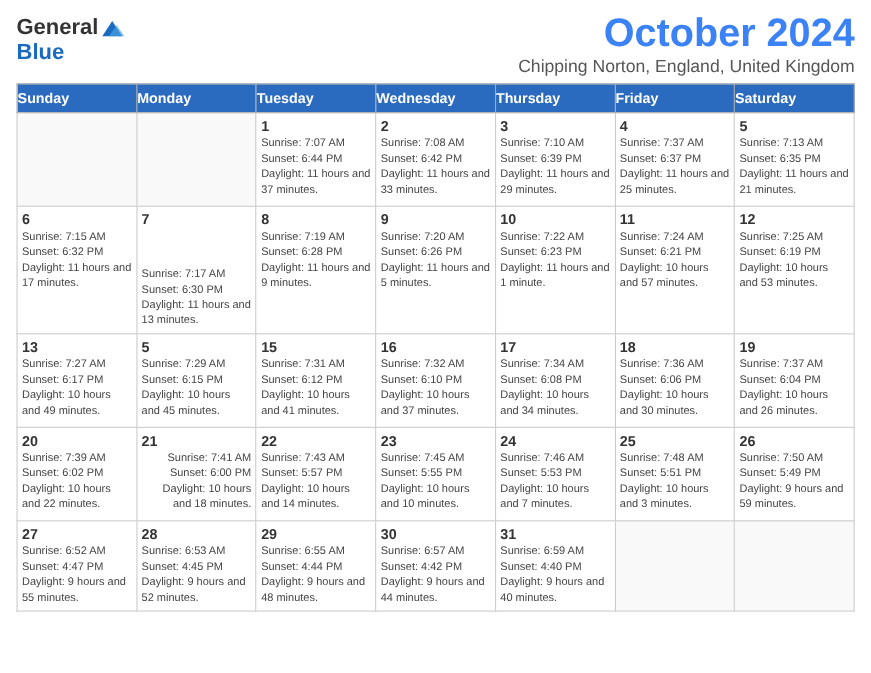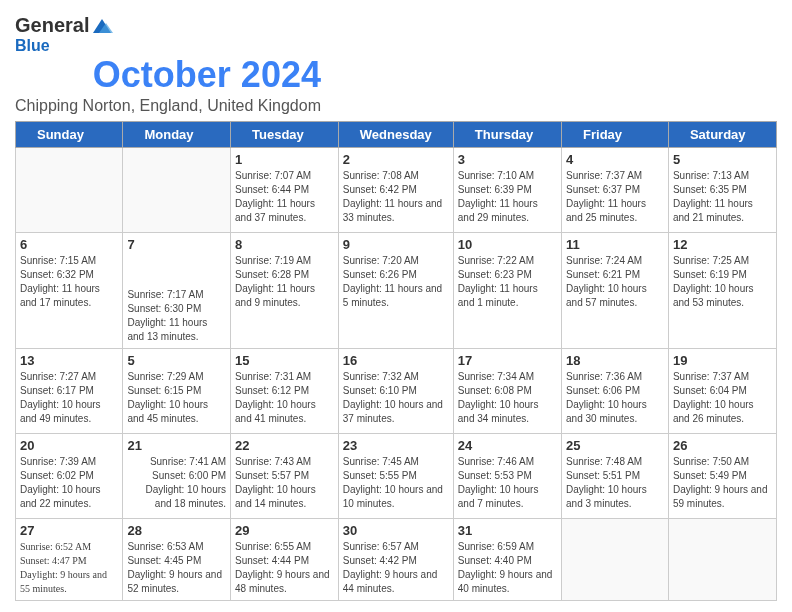--- a/index.html
+++ b/index.html
@@ -12,39 +12,38 @@
     }
     .container {
       width: 792px;
       padding: 10px 15px 15px 15px;
     }
     .header {
       display: flex;
       align-items: flex-start;
       justify-content: space-between;
       margin-bottom: 4px;
-      flex-direction: column;
     }
     .logo {
       display: flex;
       flex-direction: column;
       align-items: flex-start;
       margin-top: 4px;
     }
     .logo-text {
       display: flex;
       align-items: center;
     }
     .logo-general {
       font-size: 20px;
       font-weight: bold;
       color: #333;
     }
     .logo-blue {
-      font-size: 16px;
+      font-size: 20px;
       font-weight: bold;
       color: #1a6abf;
     }
     .logo-icon {
       width: 22px;
       height: 22px;
       margin-left: 2px;
     }
     .title-section {
       text-align: right;
@@ -61,21 +60,21 @@
       margin-top: 2px;
     }
     table {
       width: 100%;
       border-collapse: collapse;
       margin-top: 6px;
     }
     th {
       background-color: #2a6abf;
       color: #fff;
-      padding: 5px 21px;
+      padding: 5px 0;
       font-size: 13px;
       font-weight: bold;
       text-align: left;
       border: 1px solid #aaa;
     }
     td {
       vertical-align: top;
       border: 1px solid #ccc;
       padding: 4px 4px;
       font-size: 10.5px;
@@ -302,21 +301,21 @@
           <td>
             <span class="day-num">26</span>
             <div class="day-info" style="white-space: pre-line;">Sunrise: 7:50 AM
 Sunset: 5:49 PM
 Daylight: 9 hours and 59 minutes.</div>
           </td>
         </tr>
         <tr>
           <td>
             <span class="day-num">27</span>
-            <div class="day-info" style="white-space: pre-line; font-family: Liberation Serif, serif;">Sunrise: 6:52 AM
+            <div class="day-info" style="white-space: pre-line;">Sunrise: 6:52 AM
 Sunset: 4:47 PM
 Daylight: 9 hours and 55 minutes.</div>
           </td>
           <td>
             <span class="day-num">28</span>
             <div class="day-info" style="white-space: pre-line;">Sunrise: 6:53 AM
 Sunset: 4:45 PM
 Daylight: 9 hours and 52 minutes.</div>
           </td>
           <td>

